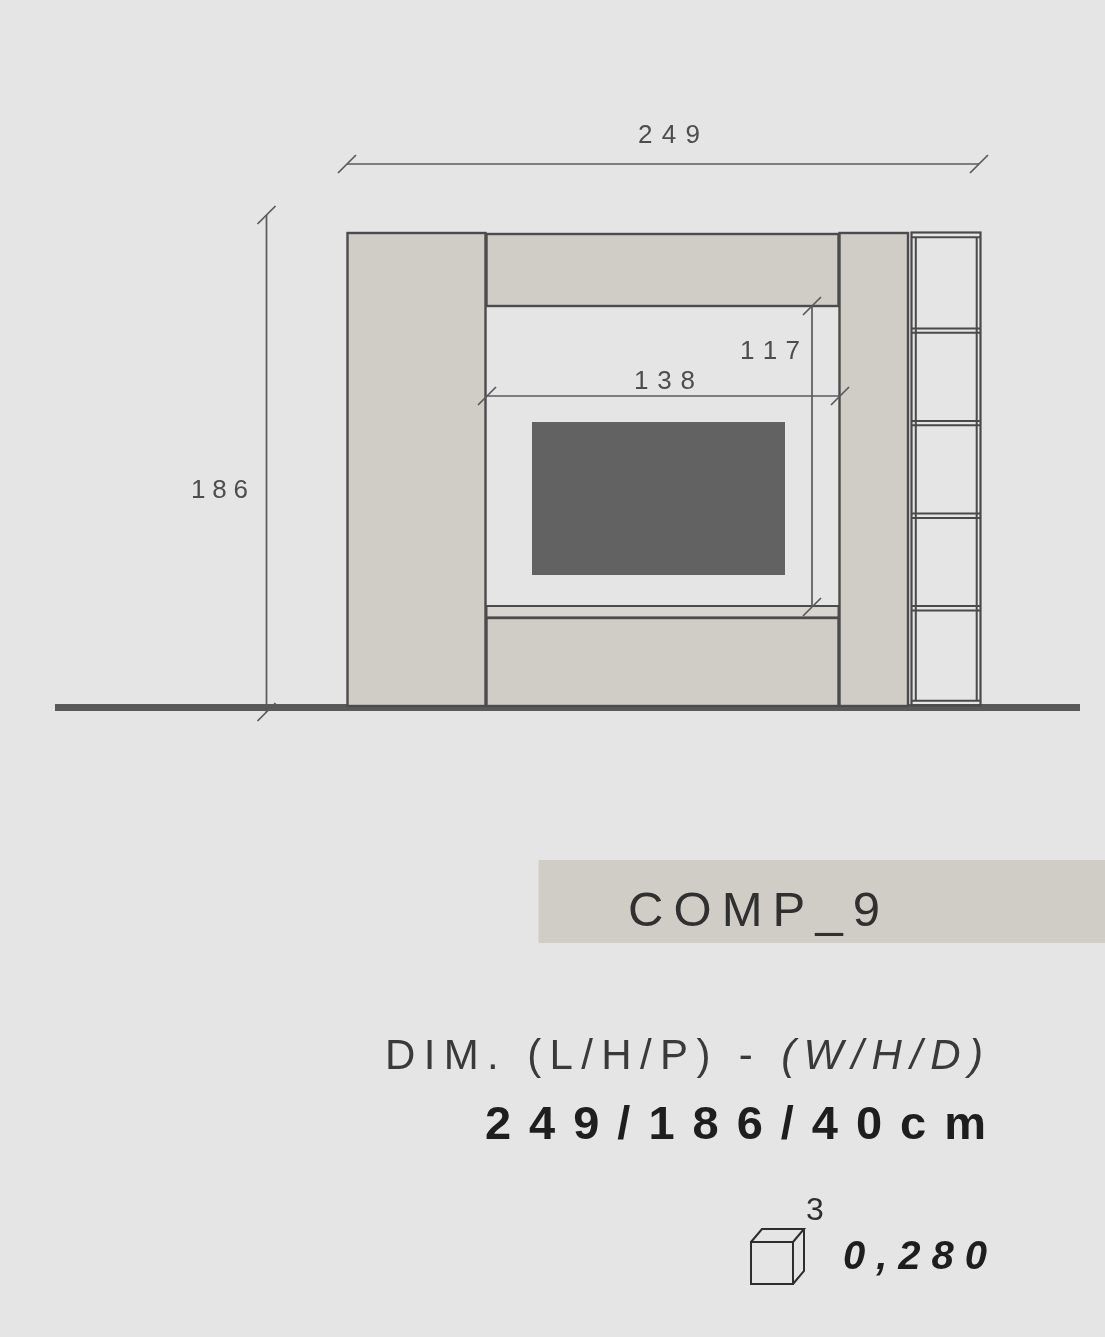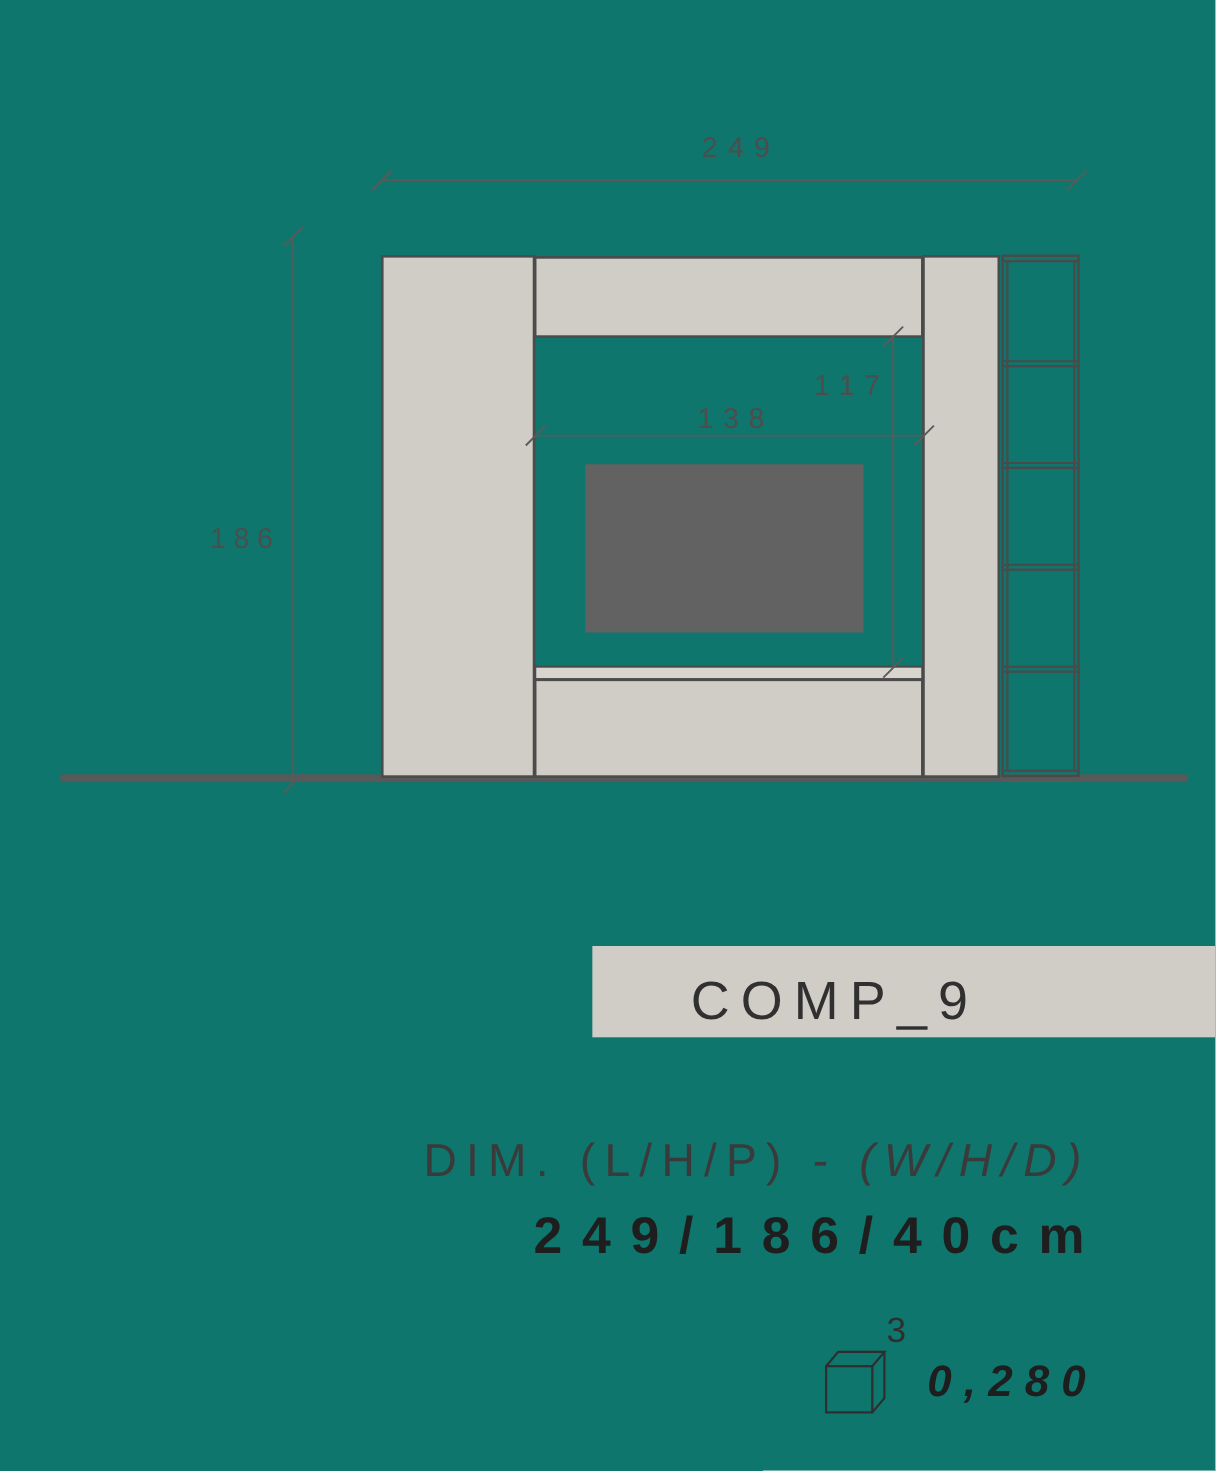--- a/index.html
+++ b/index.html
@@ -1,16 +1,16 @@
 <!DOCTYPE html>
 <html><head>
 <meta charset="utf-8">
 <style>
   html,body{margin:0;padding:0;background:#ffffff;}
-  .page{position:relative;width:1105px;height:1337px;background:#0f766e;overflow:hidden;
+  .page{position:relative;width:1105px;height:1337px;background:#e5e5e5;overflow:hidden;
         font-family:"Liberation Sans", sans-serif;}
   svg{position:absolute;top:0;left:0;}
   text{font-family:"Liberation Sans", sans-serif;}
 </style>
 </head>
 <body>
 <div class="page">
 <svg width="1105" height="1337" viewBox="0 0 1105 1337">
 
   <rect x="55" y="704" width="1025" height="7" fill="#595959"></rect>

